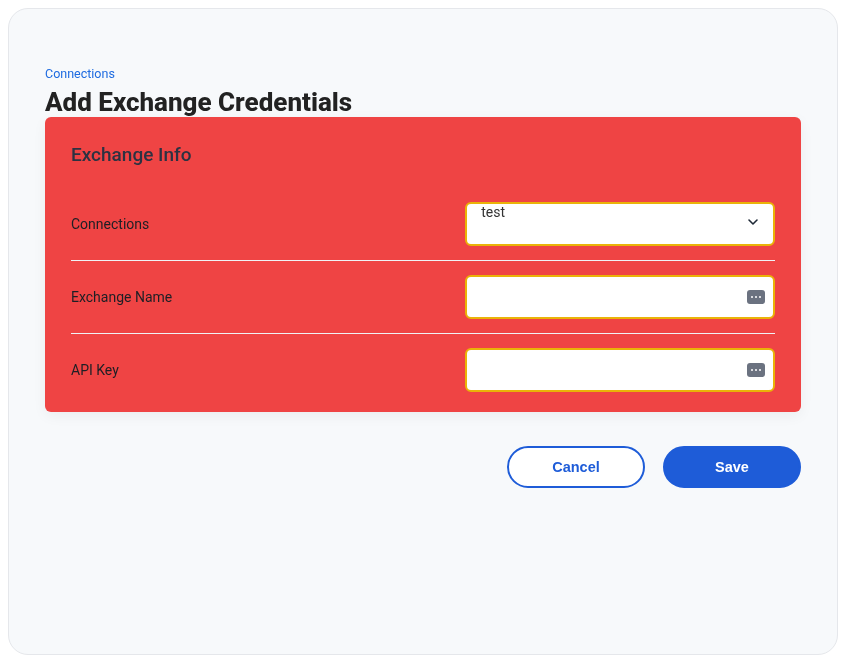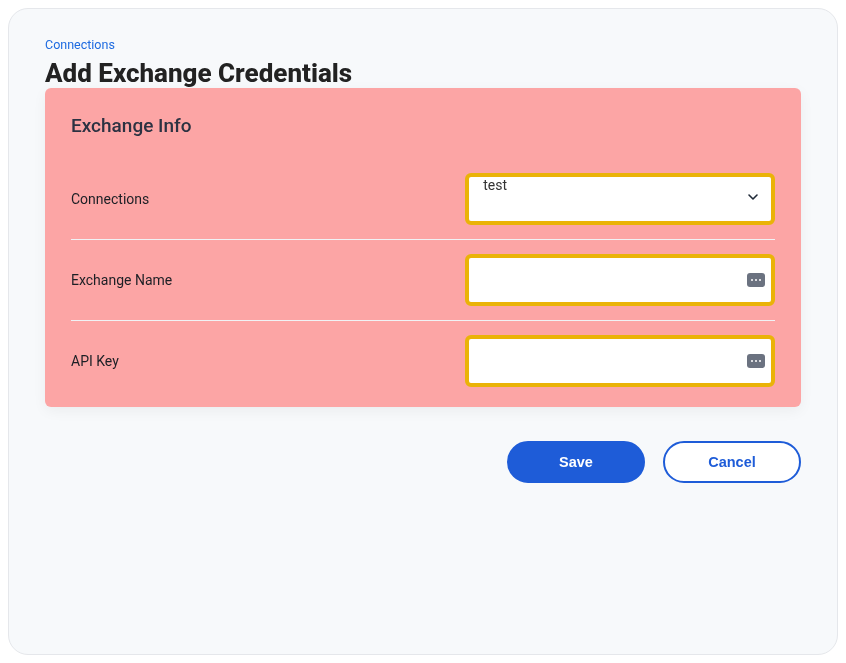--- a/index.html
+++ b/index.html
@@ -9,35 +9,35 @@
       width: 846px;
       height: 663px;
       padding: 8px;
     }
     .frame {
       width: 100%;
       height: 100%;
       border: 1px solid #e5e7eb;
       border-radius: 20px;
       background: #f7f9fb;
-      padding: 28px 36px 36px 36px;
+      padding: 57px 36px 36px 36px;
       overflow: hidden;
     }
     .breadcrumb {
       color: #1e6be0;
       font-size: 12.5px;
       margin-bottom: 6px;
     }
     .page-title {
       color: #222;
       font-size: 26px;
       font-weight: 800;
     }
     .card {
-      background: #fca5a5;
+      background: #ef4444;
       border-radius: 6px;
       box-shadow: 0 4px 14px rgba(0,0,0,0.05);
       padding: 26px 26px 6px 26px;
     }
     .card-title {
       color: #2c3242;
       font-size: 19px;
       font-weight: 500;
       margin-bottom: 22px;
     }
@@ -57,22 +57,22 @@
     .field-control {
       flex: 1;
       min-width: 0;
     }
     .select-wrapper, .input-wrapper {
       position: relative;
       width: 100%;
     }
     .select-field, .text-field {
       width: 100%;
-      height: 52px;
-      border: 4px solid #eab308;
+      height: 44px;
+      border: 2px solid #eab308;
       border-radius: 6px;
       background: #fff;
       padding: 0 40px 0 14px;
       font-size: 14px;
       color: #333;
       outline: none;
       appearance: none;
       -webkit-appearance: none;
     }
     .select-field { cursor: pointer; }
@@ -182,16 +182,16 @@
               <span class="dot"></span>
               <span class="dot"></span>
               <span class="dot"></span>
             </span>
         </div>
       </div>
     </div>
   </div>
 
   <div class="actions">
+    <button class="btn btn-secondary">Cancel</button>
     <button class="btn btn-primary">Save</button>
-    <button class="btn btn-secondary">Cancel</button>
   </div>
 </div>
 
 </body></html>

